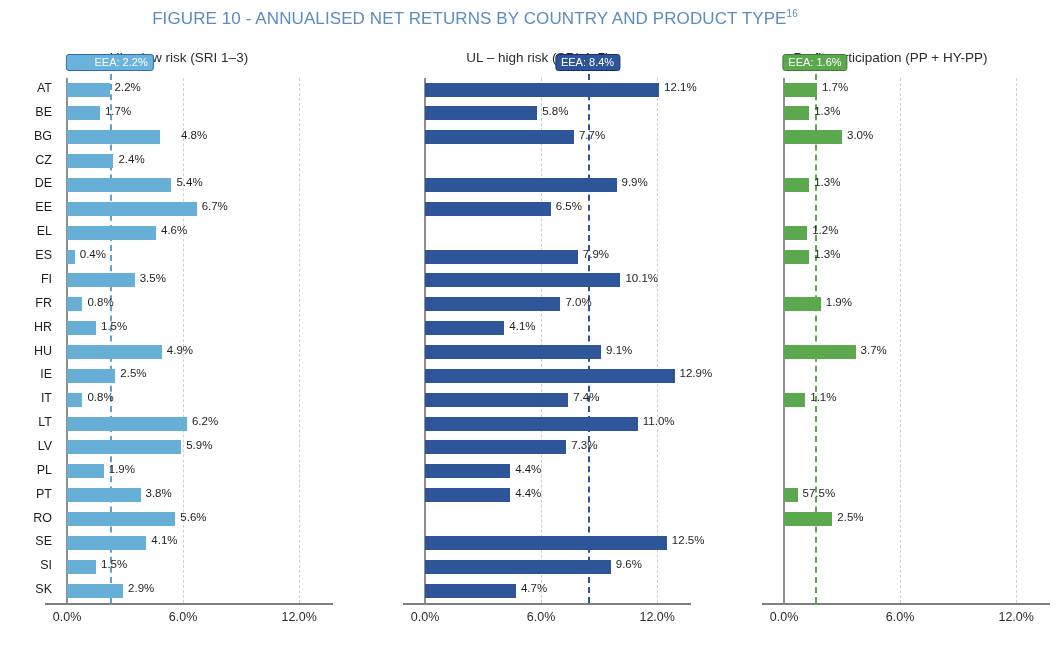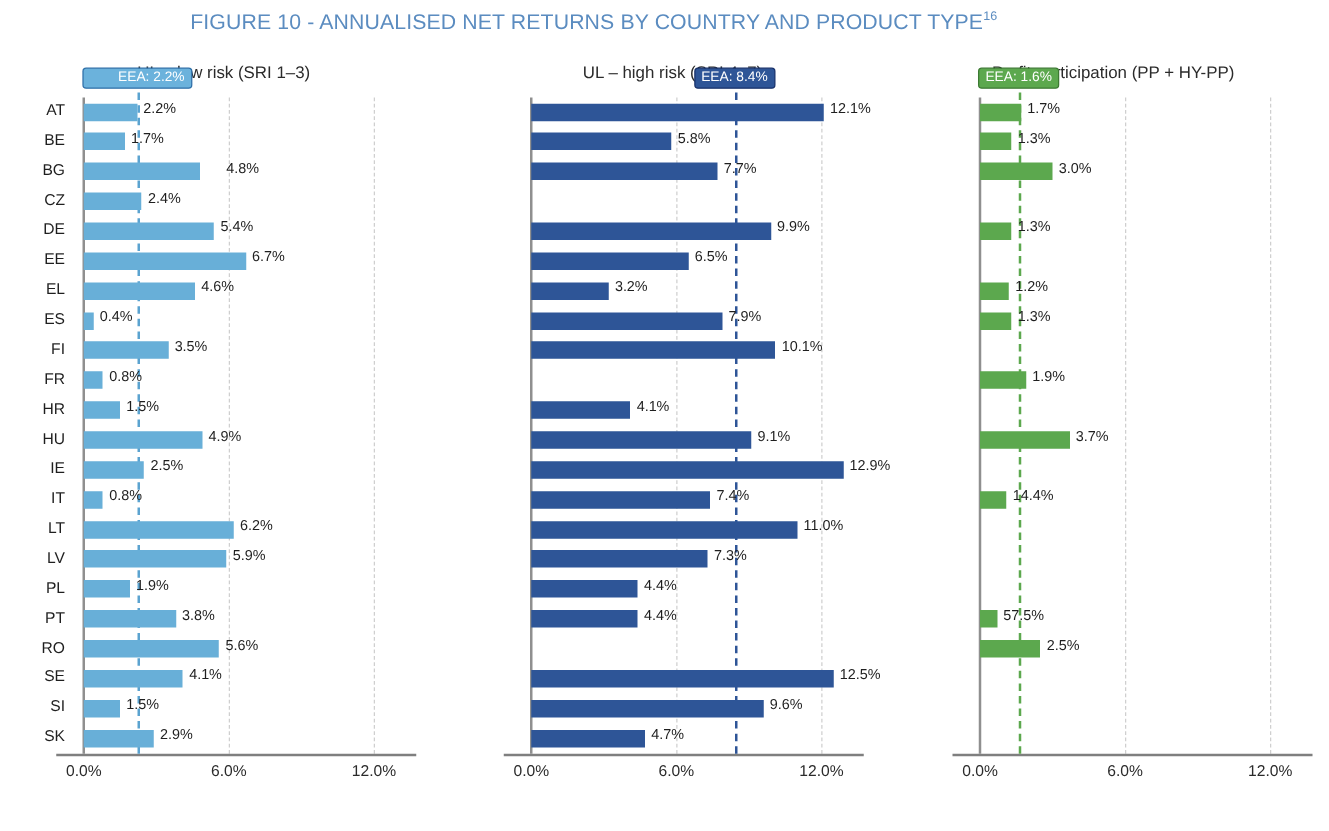--- a/index.html
+++ b/index.html
@@ -334,31 +334,31 @@
       </div>
       <div class="row" style="top: 71.5909px;"></div>
       <div class="row" style="top: 95.4545px;">
         <div class="bar" style="width: 191.543px;"></div>
         <div class="bar-label" style="left: 196.543px;">9.9%</div>
       </div>
       <div class="row" style="top: 119.318px;">
         <div class="bar" style="width: 125.761px;"></div>
         <div class="bar-label" style="left: 130.761px;">6.5%</div>
       </div>
-      <div class="row" style="top: 143.182px;">
-        <div class="bar" style="width: 61.913px;"></div>
-        <div class="bar-label" style="left: 66.913px;">3.2%</div>
-      </div>
       <div class="row" style="top: 167.045px;">
         <div class="bar" style="width: 152.848px;"></div>
         <div class="bar-label" style="left: 157.848px;">7.9%</div>
       </div>
       <div class="row" style="top: 190.909px;">
         <div class="bar" style="width: 195.413px;"></div>
         <div class="bar-label" style="left: 200.413px;">10.1%</div>
+      </div>
+      <div class="row" style="top: 214.773px;">
+        <div class="bar" style="width: 135.435px;"></div>
+        <div class="bar-label" style="left: 140.435px;">7.0%</div>
       </div>
       <div class="row" style="top: 238.636px;">
         <div class="bar" style="width: 79.3261px;"></div>
         <div class="bar-label" style="left: 84.3261px;">4.1%</div>
       </div>
       <div class="row" style="top: 262.5px;">
         <div class="bar" style="width: 176.065px;"></div>
         <div class="bar-label" style="left: 181.065px;">9.1%</div>
       </div>
       <div class="row" style="top: 286.364px; text-align: right;">
@@ -445,21 +445,21 @@
         <div class="bar-label" style="left: 41.7609px;">1.9%</div>
       </div>
       <div class="row" style="top: 238.636px;"></div>
       <div class="row" style="top: 262.5px;">
         <div class="bar" style="width: 71.587px;"></div>
         <div class="bar-label" style="left: 76.587px;">3.7%</div>
       </div>
       <div class="row" style="top: 286.364px;"></div>
       <div class="row" style="top: 310.227px;">
         <div class="bar" style="width: 21.2826px;"></div>
-        <div class="bar-label" style="left: 26.2826px;">14.4%</div>
+        <div class="bar-label" style="left: 26.2826px;">1.1%</div>
       </div>
       <div class="row" style="top: 334.091px;"></div>
       <div class="row" style="top: 357.955px;"></div>
       <div class="row" style="top: 381.818px;"></div>
       <div class="row" style="top: 405.682px;">
         <div class="bar" style="width: 13.5435px;"></div>
         <div class="bar-label" style="left: 18.5435px;">57.5%</div>
       </div>
       <div class="row" style="top: 429.545px;">
         <div class="bar" style="width: 48.3696px;"></div>

